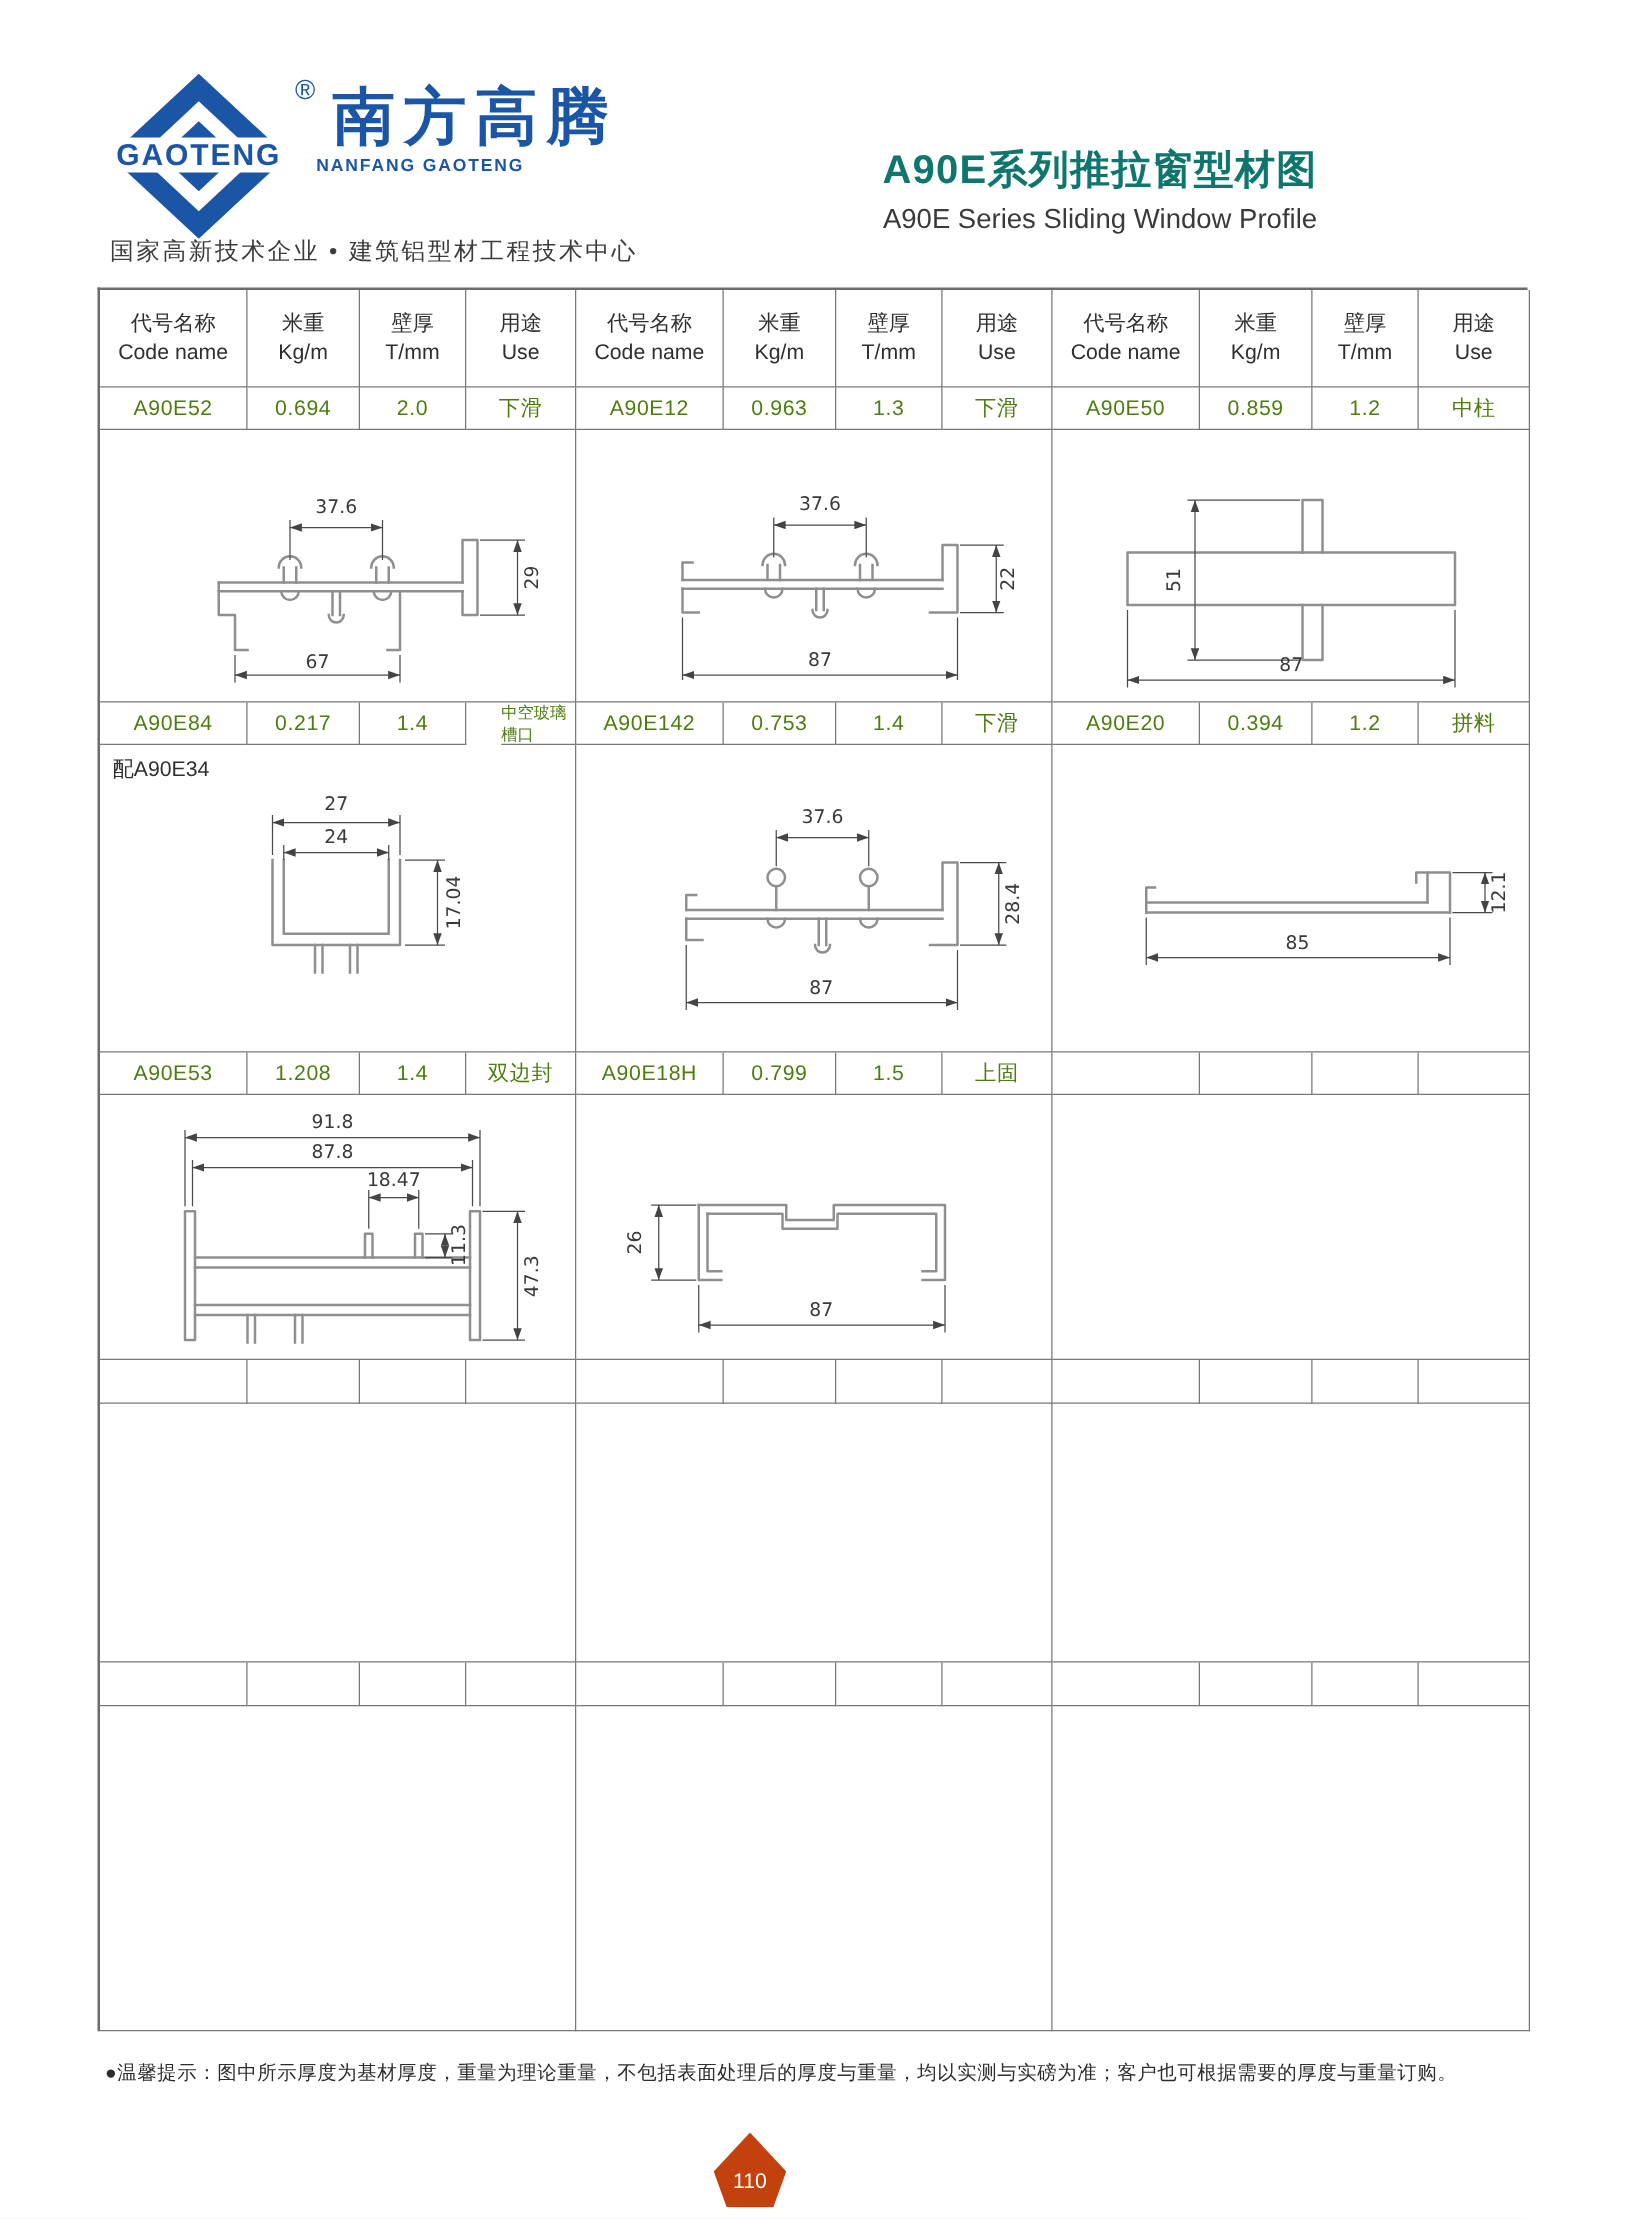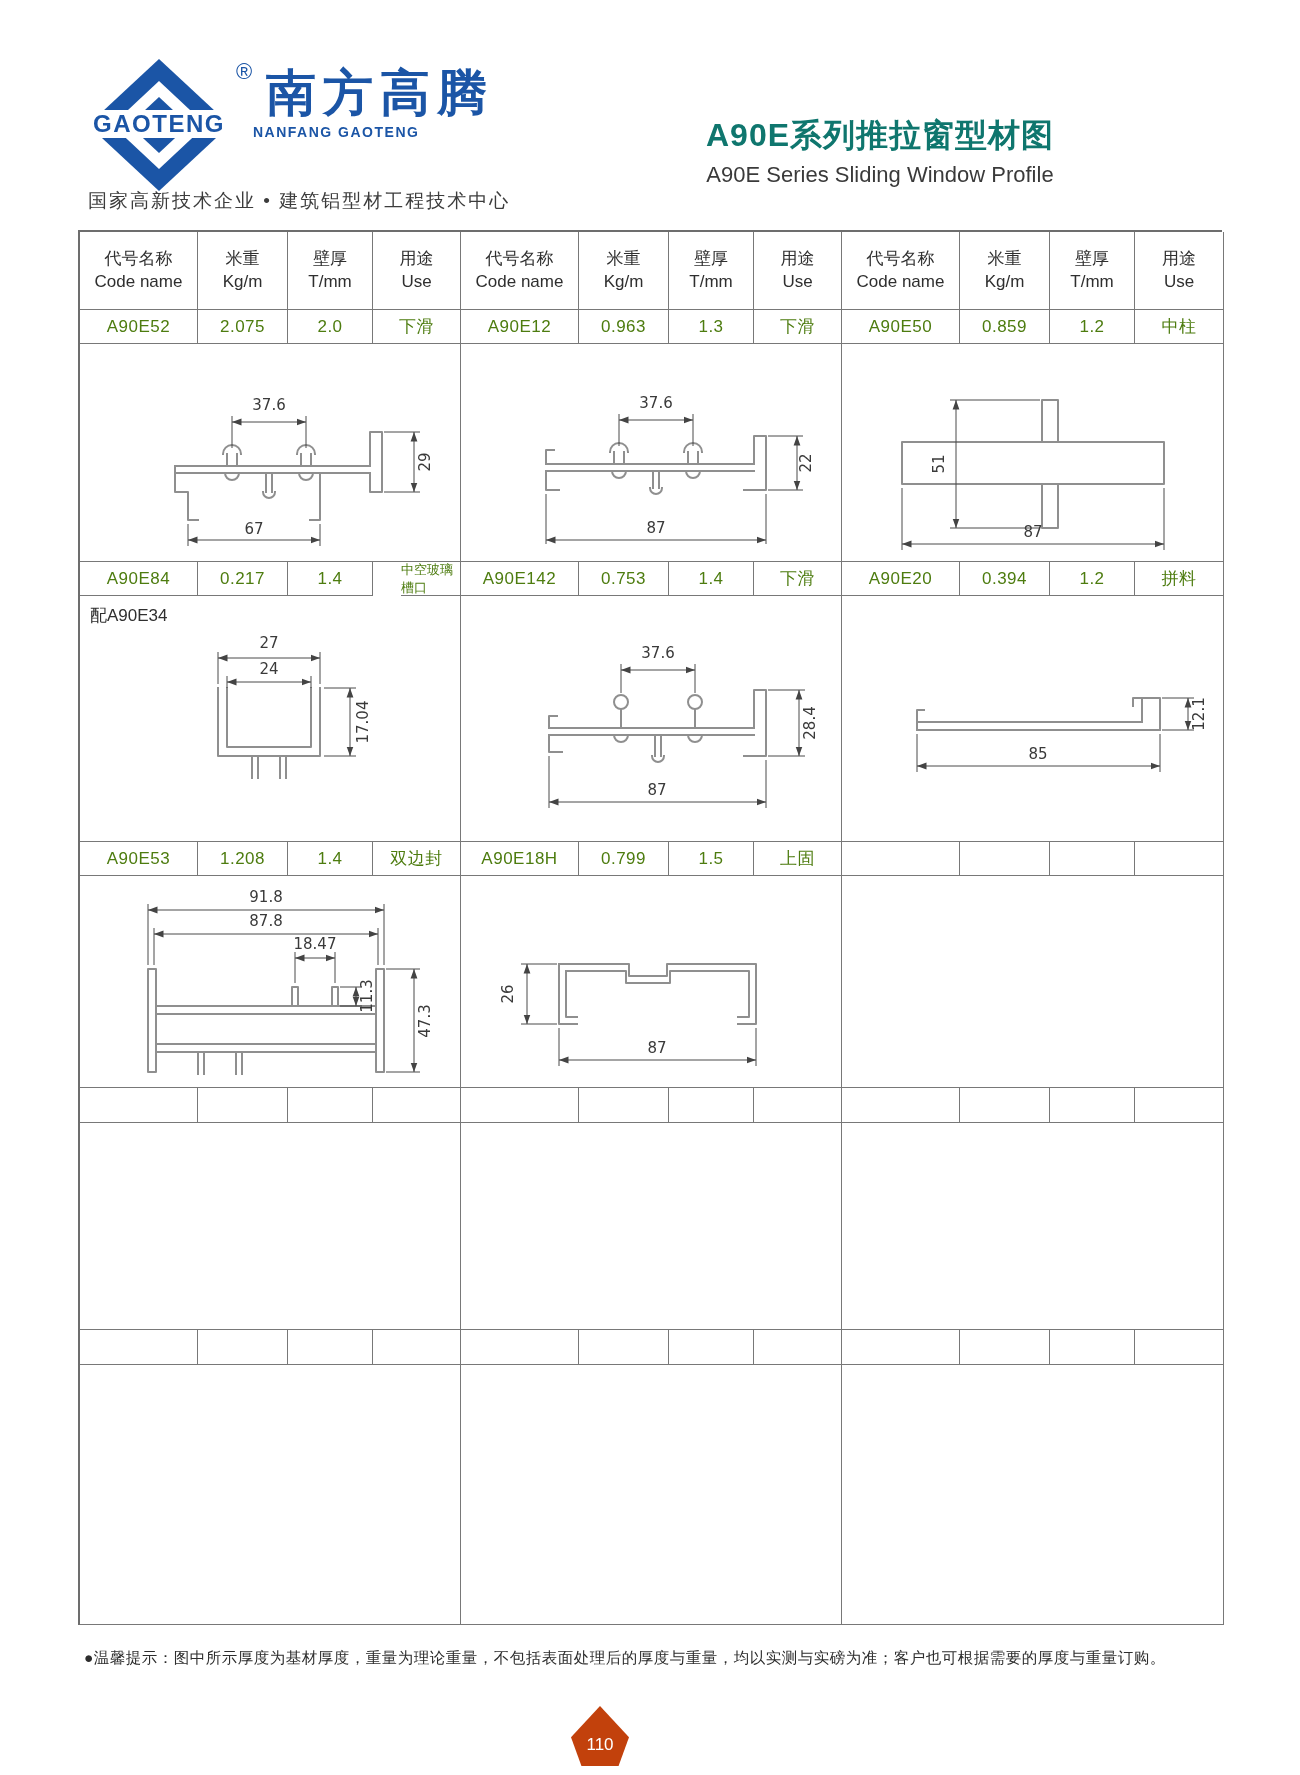--- a/index.html
+++ b/index.html
@@ -120,21 +120,21 @@
     <div class="th">
         <span>壁厚</span>
         <span>T/mm</span>
       </div>
     <div class="th">
         <span>用途</span>
         <span>Use</span>
       </div>
 
     <div class="td">A90E52</div>
-    <div class="td">2.075</div>
+    <div class="td">0.694</div>
     <div class="td">2.0</div>
     <div class="td">下滑</div>
     <div class="td">A90E12</div>
     <div class="td">0.963</div>
     <div class="td">1.3</div>
     <div class="td">下滑</div>
     <div class="td">A90E50</div>
     <div class="td">0.859</div>
     <div class="td">1.2</div>
     <div class="td">中柱</div>

